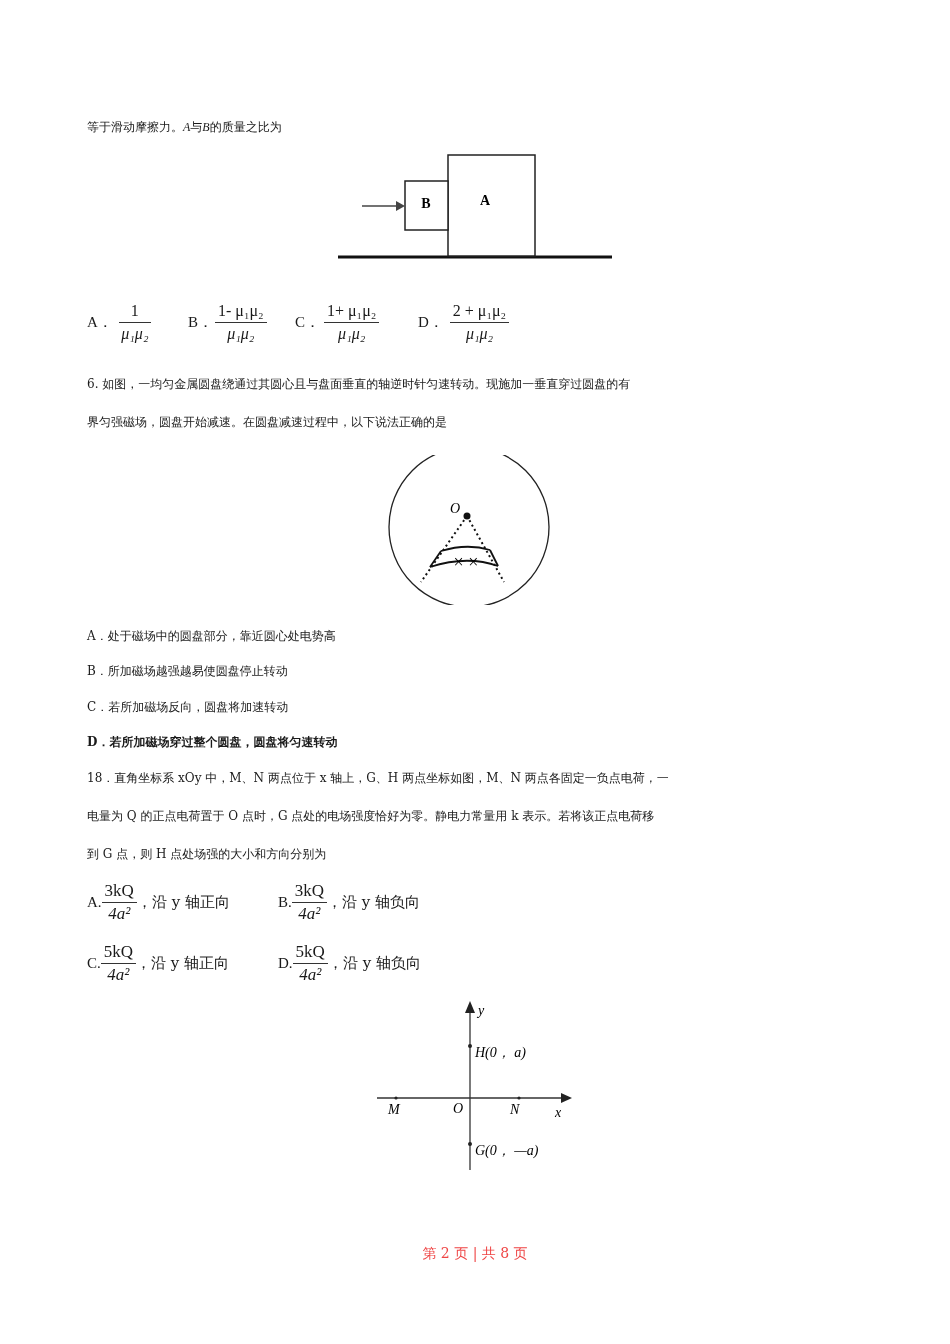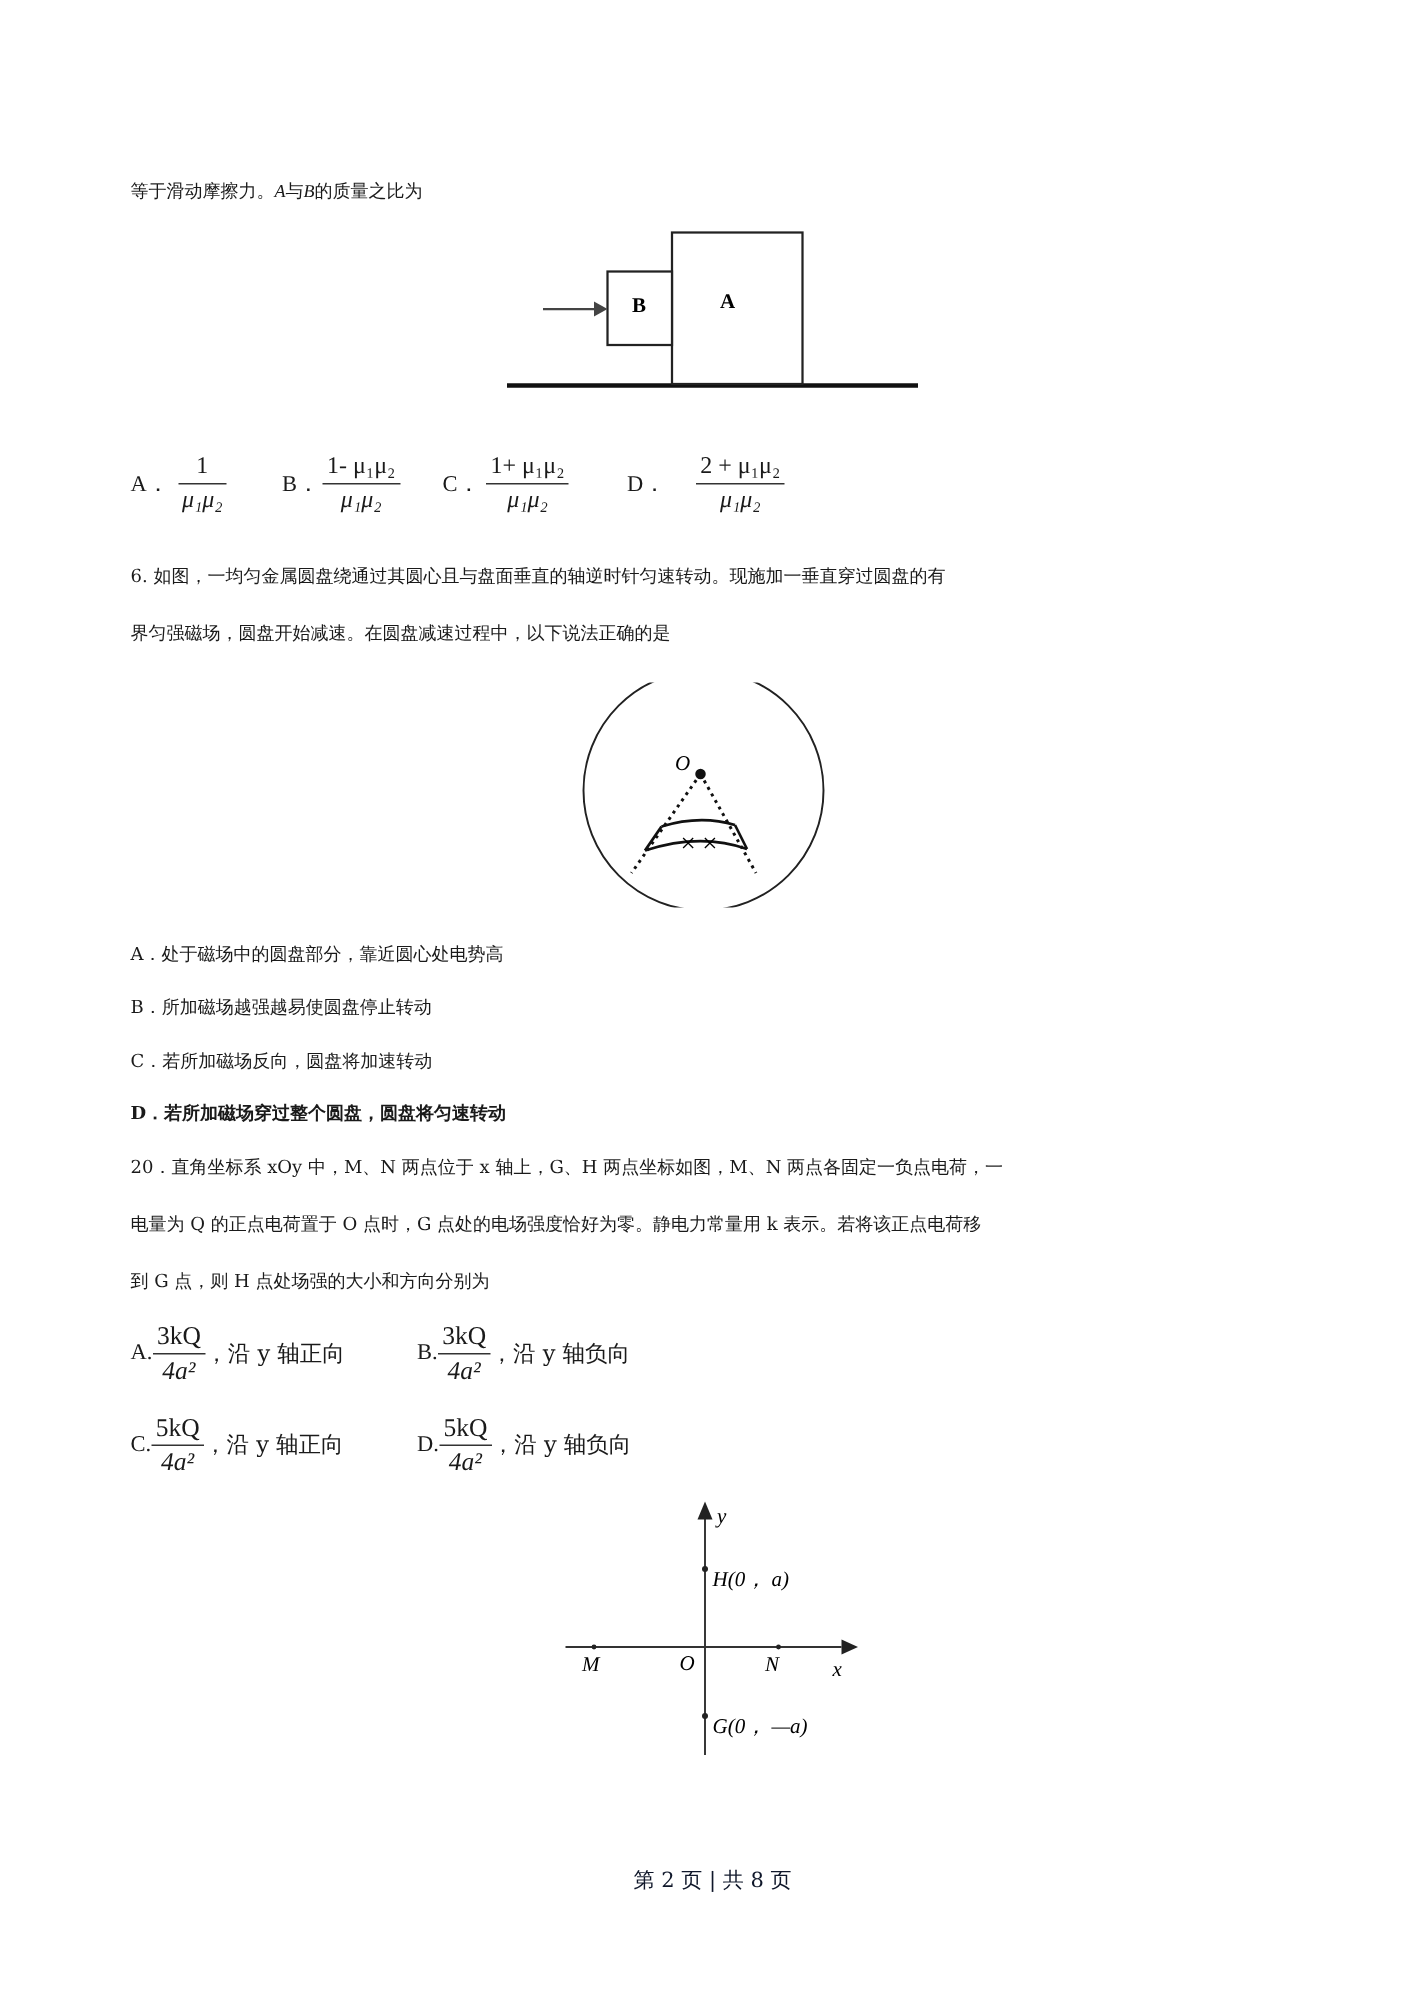--- a/index.html
+++ b/index.html
@@ -9,21 +9,21 @@
     color: #1a1a1a;
   }
   .abs { position: absolute; }
   .line { position: absolute; left: 87px; font-size: 12px; line-height: 20px; white-space: nowrap; }
   .it { font-style: italic; font-family: "Liberation Serif", serif; }
   .frac { display: inline-flex; flex-direction: column; align-items: center; vertical-align: middle; font-family: "Liberation Serif", serif; }
   .frac .num { padding: 0 3px 2px; border-bottom: 1px solid #333; font-size: 16px; line-height: 18px; }
   .frac .den { padding-top: 2px; font-size: 16px; line-height: 18px; text-align: center; }
   .opt-label { font-family: "Liberation Serif", serif; font-size: 15px; }
   .mu { font-style: italic; }
-  .footer { position: absolute; left: 0; width: 950px; top: 1245px; text-align: center; font-size: 14px; color: #0f172a; }
+  .footer { position: absolute; left: 0; width: 950px; top: 1245px; text-align: center; font-size: 14px; color: #ef4444; }
   svg text { font-family: "Liberation Serif", serif; }
 </style>
 </head>
 <body>
 
 <div class="line" style="top:117px;">
   <span>等于滑动摩擦力。</span><span class="it">A</span><span>与</span><span class="it">B</span><span>的质量之比为</span>
 </div>
 
 <svg class="abs" style="left:330px; top:145px;" width="300" height="125" viewBox="0 0 300 125">
@@ -53,21 +53,21 @@
   </div>
   <div class="abs" style="left:208px; top:0; display:flex; align-items:center; height:52px;">
     <span class="opt-label">C．</span>
     <span class="frac" style="margin-left:4px;">
         <span class="num">1+ μ₁μ₂</span>
         <span class="den mu">μ₁μ₂</span>
       </span>
   </div>
   <div class="abs" style="left:331px; top:0; display:flex; align-items:center; height:52px;">
     <span class="opt-label">D．</span>
-    <span class="frac" style="margin-left:20px;">
+    <span class="frac" style="margin-left:6px;">
         <span class="num">2 + μ₁μ₂</span>
         <span class="den mu">μ₁μ₂</span>
       </span>
   </div>
 </div>
 
 <div class="line" style="top:374px;">6. 如图，一均匀金属圆盘绕通过其圆心且与盘面垂直的轴逆时针匀速转动。现施加一垂直穿过圆盘的有</div>
 <div class="line" style="top:412px;">界匀强磁场，圆盘开始减速。在圆盘减速过程中，以下说法正确的是</div>
 
 <svg class="abs" style="left:380px; top:455px;" width="180" height="150" viewBox="0 0 180 150">
@@ -81,21 +81,21 @@
   <line x1="61" y1="96" x2="50" y2="112" stroke="#111" stroke-width="1.8"></line>
   <line x1="110" y1="95" x2="118" y2="111" stroke="#111" stroke-width="1.8"></line>
   <text x="86" y="113" text-anchor="middle" font-size="18">× ×</text>
 </svg>
 
 <div class="line" style="top:626px;"><span>A．</span><span>处于磁场中的圆盘部分，靠近圆心处电势高</span></div>
 <div class="line" style="top:661px;"><span>B．</span><span>所加磁场越强越易使圆盘停止转动</span></div>
 <div class="line" style="top:697px;"><span>C．</span><span>若所加磁场反向，圆盘将加速转动</span></div>
 <div class="line" style="top:732px;font-weight:bold;"><span>D．</span><span>若所加磁场穿过整个圆盘，圆盘将匀速转动</span></div>
 
-<div class="line" style="top:768px;">20．直角坐标系 xOy 中，M、N 两点位于 x 轴上，G、H 两点坐标如图，M、N 两点各固定一负点电荷，一</div>
+<div class="line" style="top:768px;">18．直角坐标系 xOy 中，M、N 两点位于 x 轴上，G、H 两点坐标如图，M、N 两点各固定一负点电荷，一</div>
 <div class="line" style="top:806px;">电量为 Q 的正点电荷置于 O 点时，G 点处的电场强度恰好为零。静电力常量用 k 表示。若将该正点电荷移</div>
 <div class="line" style="top:844px;">到 G 点，则 H 点处场强的大小和方向分别为</div>
 
 <div class="abs" style="left:87px; top:878px; display:flex; align-items:center; height:48px; font-size:15px;">
   <span class="opt-label">A.</span>
   <span class="frac">
       <span class="num" style="font-size:17px;">3kQ</span>
       <span class="den" style="font-size:17px; font-style:italic;">4a²</span>
     </span>
   <span>，沿 y 轴正向</span>

